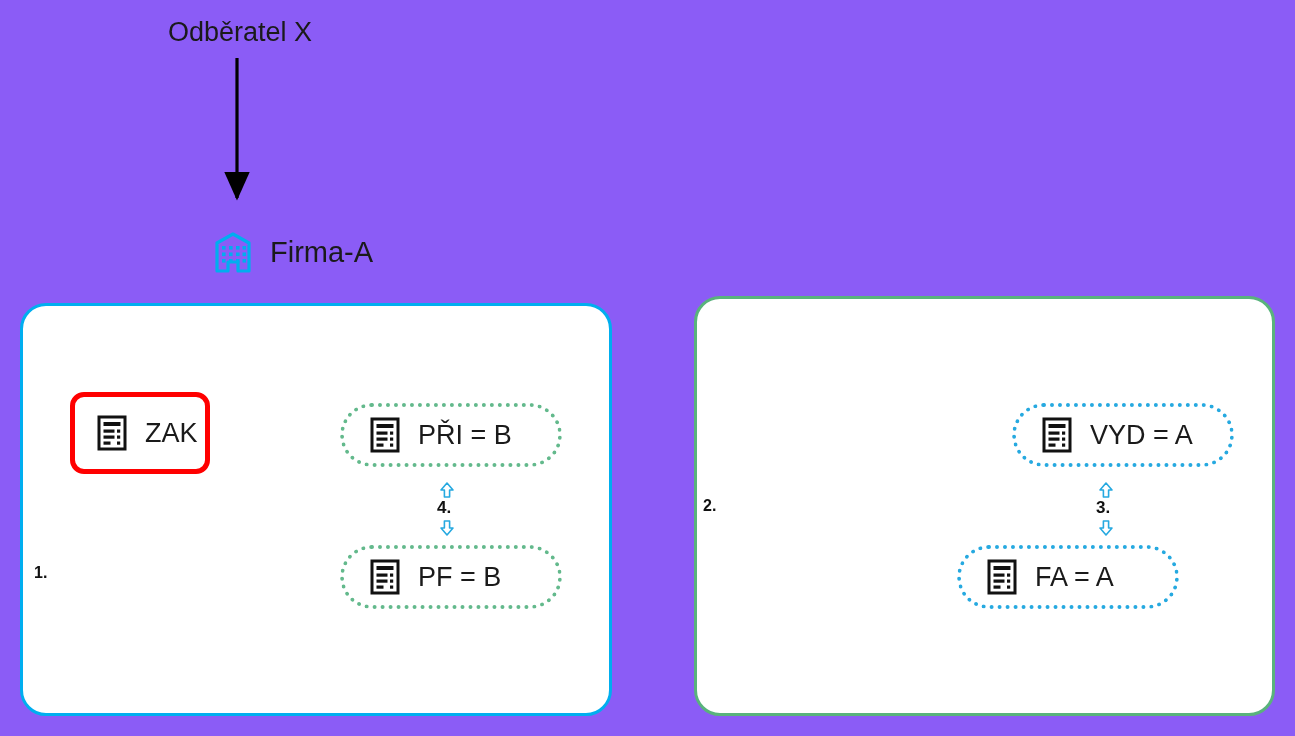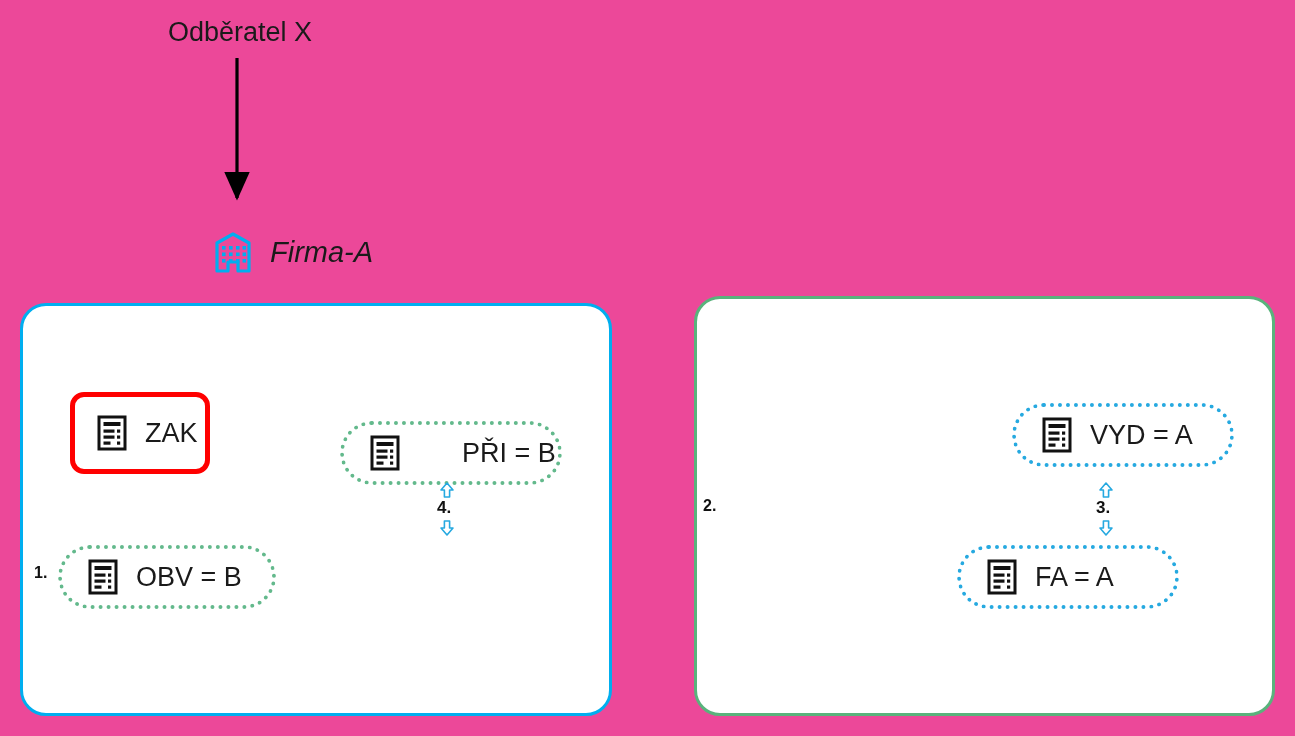--- a/index.html
+++ b/index.html
@@ -8,21 +8,21 @@
     background: #ffffff;
   }
   body {
     font-family: "Liberation Sans", sans-serif;
     color: #1a1a1a;
   }
   #canvas {
     position: relative;
     width: 1295px;
     height: 736px;
-    background: #ec4899;
+    background: #8b5cf6;
     overflow: hidden;
   }
   
   .top-title {
     position: absolute;
     left: 168px;
     top: 16px;
     font-size: 27px;
     line-height: 32px;
     color: #1a1a1a;
@@ -47,21 +47,20 @@
   .company-header .bldg {
     width: 46px;
     height: 46px;
     display: block;
   }
   .company-name {
     font-size: 29px;
     line-height: 34px;
     color: #1a1a1a;
     white-space: nowrap;
-    font-style: italic;
   }
   #firma-a-header { left: 210px; top: 229px; }
   #firma-b-header { left: 880px; top: 229px; }
 
   
   .container-box {
     position: absolute;
     border-radius: 26px;
     background: #ffffff;
     box-sizing: border-box;
@@ -116,21 +115,21 @@
   .node.pill.green {
     border: 4px dotted #63B98C;
   }
   .node.pill.blue {
     border: 4px dotted #26A9E0;
     text-align: center;
   }
 
   
   #node-zak-a   { left: 70px;  top: 392px; width: 140px; height: 82px; }
-  #node-pri-b   { left: 340px; top: 421px; width: 222px; height: 64px; gap: 44px; }
+  #node-pri-b   { left: 340px; top: 403px; width: 222px; height: 64px; }
   #node-obv-b   { left: 58px;  top: 545px; width: 218px; height: 64px; }
   #node-pf-b    { left: 340px; top: 545px; width: 222px; height: 64px; }
   
   #node-zak-b   { left: 730px;  top: 479px; width: 222px; height: 64px; }
   #node-vyd-a   { left: 1012px; top: 403px; width: 222px; height: 64px; }
   #node-fa-a    { left: 957px; top: 545px; width: 222px; height: 64px; }
 
   
   .step-label {
     position: absolute;
@@ -244,36 +243,36 @@
         <rect x="20" y="14.5" width="3.2" height="3.2" fill="#111111"></rect>
         <rect x="6.5" y="20.5" width="11" height="3.2" fill="#111111"></rect>
         <rect x="20" y="20.5" width="3.2" height="3.2" fill="#111111"></rect>
         <rect x="6.5" y="26.5" width="7" height="3.2" fill="#111111"></rect>
         <rect x="20" y="26.5" width="3.2" height="3.2" fill="#111111"></rect>
       </svg>
     </span>
     <span class="node-label">PŘI = B</span>
   </div>
 
-  <div class="node pill green" id="node-obv-b">
-    <span>
-      <svg class="doc" viewBox="0 0 30 36">
-        <rect x="2" y="2" width="26" height="32" fill="none" stroke="#111111" stroke-width="3"></rect>
-        <rect x="6.5" y="7" width="17" height="4" fill="#111111"></rect>
-        <rect x="6.5" y="14.5" width="11" height="3.2" fill="#111111"></rect>
-        <rect x="20" y="14.5" width="3.2" height="3.2" fill="#111111"></rect>
-        <rect x="6.5" y="20.5" width="11" height="3.2" fill="#111111"></rect>
-        <rect x="20" y="20.5" width="3.2" height="3.2" fill="#111111"></rect>
-        <rect x="6.5" y="26.5" width="7" height="3.2" fill="#111111"></rect>
-        <rect x="20" y="26.5" width="3.2" height="3.2" fill="#111111"></rect>
-      </svg>
-    </span>
-    <span class="node-label">OBV = B</span>
-  </div>
-
+
+  <div class="node pill green" id="node-pf-b">
+    <span>
+      <svg class="doc" viewBox="0 0 30 36">
+        <rect x="2" y="2" width="26" height="32" fill="none" stroke="#111111" stroke-width="3"></rect>
+        <rect x="6.5" y="7" width="17" height="4" fill="#111111"></rect>
+        <rect x="6.5" y="14.5" width="11" height="3.2" fill="#111111"></rect>
+        <rect x="20" y="14.5" width="3.2" height="3.2" fill="#111111"></rect>
+        <rect x="6.5" y="20.5" width="11" height="3.2" fill="#111111"></rect>
+        <rect x="20" y="20.5" width="3.2" height="3.2" fill="#111111"></rect>
+        <rect x="6.5" y="26.5" width="7" height="3.2" fill="#111111"></rect>
+        <rect x="20" y="26.5" width="3.2" height="3.2" fill="#111111"></rect>
+      </svg>
+    </span>
+    <span class="node-label">PF = B</span>
+  </div>
 
   <div class="step-label" id="step-1">1.</div>
 
   <div class="updown" style="left:437px; top:481px;">
     <svg viewBox="0 0 20 18" width="20" height="18">
       <path d="M10,2 L16,9 L12.6,9 L12.6,16 L7.4,16 L7.4,9 L4,9 Z" fill="#ffffff" stroke="#26A9E0" stroke-width="1.6" stroke-linejoin="round"></path>
     </svg>
   </div>
   <div class="step-mid" id="step-4">4.</div>
   <div class="updown" style="left:437px; top:519px;">

